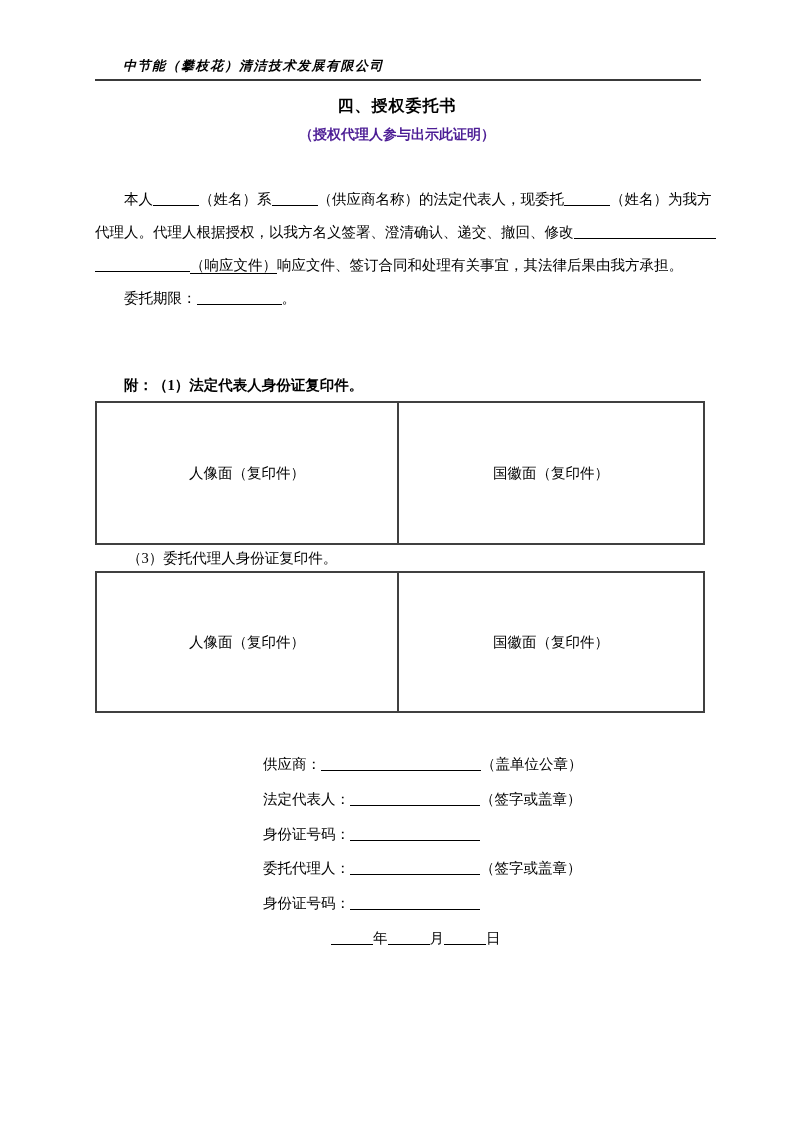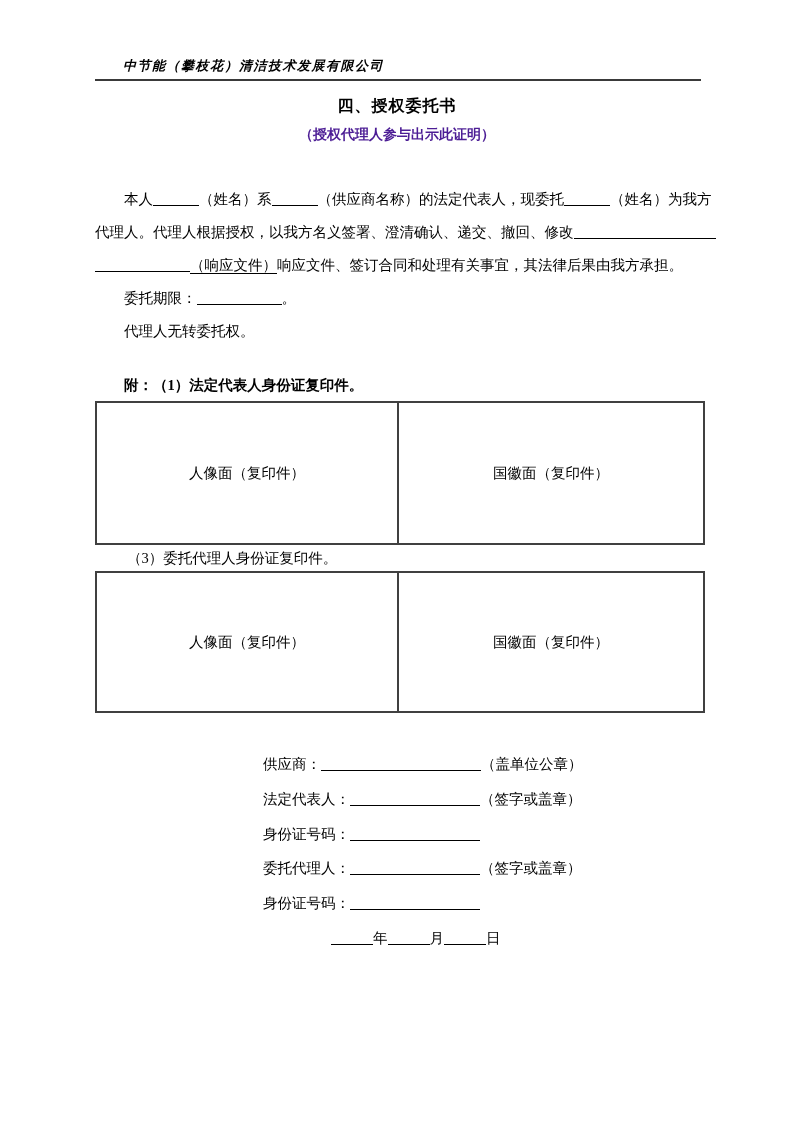--- a/index.html
+++ b/index.html
@@ -92,23 +92,20 @@
     </div>
     <div class="bline">
       <span>代理人。代理人根据授权，以我方名义签署、澄清确认、递交、撤回、修改</span><span class="blank w142"></span>
     </div>
     <div class="bline">
       <span class="blank w95"></span><span class="ul-text">（响应文件）</span><span>响应文件、签订合同和处理有关事宜，其法律后果由我方承担。</span>
     </div>
     <div class="bline indent">
       <span>委托期限：</span><span class="blank w85"></span><span>。</span>
     </div>
-    <div class="bline indent">
-      <span>代理人无转委托权。</span>
-    </div>
   </div>
 
   <div class="attach-label attach-1">附：（1）法定代表人身份证复印件。</div>
 
   <div class="idtable t1">
     <div class="cell cell-left">人像面（复印件）</div>
     <div class="cell cell-right">国徽面（复印件）</div>
   </div>
 
   <div class="attach-label attach-2">（3）委托代理人身份证复印件。</div>

